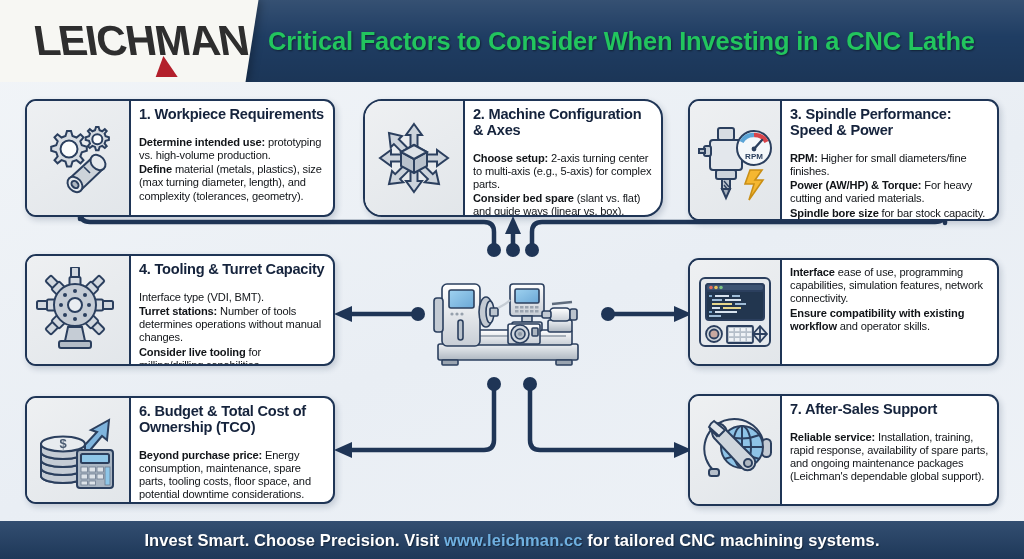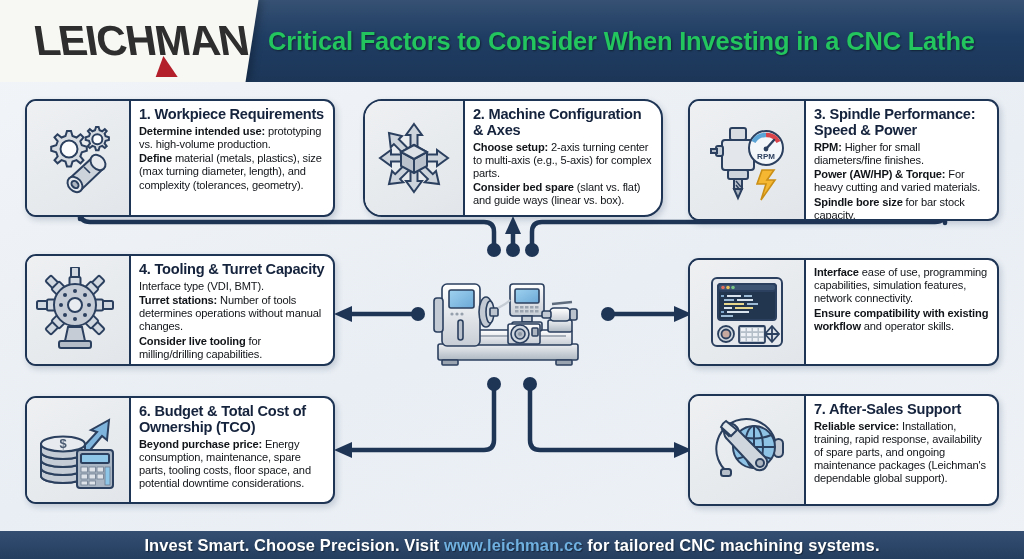--- a/index.html
+++ b/index.html
@@ -75,21 +75,21 @@
     font-weight: bold;
     letter-spacing: -0.2px;
     text-shadow: 1px 1px 2px rgba(0,0,0,0.45);
     white-space: nowrap;
   }
 
   
   #footer {
     position: absolute;
     left: 0; bottom: 0;
-    width: 1024px; height: 28px;
+    width: 1024px; height: 38px;
     background: #1f3d63;
     display: flex; align-items: center; justify-content: center;
     overflow: hidden;
   }
   #footer-sheen {
     position: absolute; left: 0; top: 0; width: 1024px; height: 44px;
     background: linear-gradient(180deg, rgba(255,255,255,0.09) 0%, rgba(0,0,0,0.14) 100%);
     pointer-events: none;
   }
   #footer-text {
@@ -118,20 +118,21 @@
     background: linear-gradient(150deg, #eef0f2 0%, #e2e6ea 100%);
     border-right: 2px solid #1f3556;
     display: flex; align-items: center; justify-content: center;
   }
   .card-body {
     flex: 1 1 auto;
     padding: 6px 7px 5px 8px;
     display: flex; flex-direction: column;
     justify-content: flex-start;
     overflow: hidden;
+    gap: 11px;
   }
   .card-title {
     color: #15233c;
     font-weight: bold;
     font-size: 14.6px;
     line-height: 1.08;
     letter-spacing: -0.25px;
     margin-bottom: 2px;
   }
   .card-lines { display: block; }
@@ -148,21 +149,21 @@
   #card-1 { left: 25px;  top: 99px;  width: 310px; height: 118px; }
   #card-2 { left: 363px; top: 99px;  width: 300px; height: 118px; border-radius: 19px; }
   #card-3 { left: 688px; top: 99px;  width: 311px; height: 122px; }
   #card-4 { left: 25px;  top: 254px; width: 310px; height: 112px; }
   #card-5 { left: 688px; top: 258px; width: 311px; height: 108px; }
   #card-6 { left: 25px;  top: 396px; width: 310px; height: 108px; }
   #card-7 { left: 688px; top: 394px; width: 311px; height: 112px; }
 
   #card-1 .card-icon, #card-4 .card-icon, #card-6 .card-icon { width: 104px; }
   #card-2 .card-icon { width: 100px; }
-  #card-3 .card-icon, #card-5 .card-icon, #card-7 .card-icon { width: 116px; }
+  #card-3 .card-icon, #card-5 .card-icon, #card-7 .card-icon { width: 92px; }
 
   
   #center-machine {
     position: absolute;
     left: 424px; top: 264px;
     width: 180px; height: 106px;
   }
   #connectors {
     position: absolute;
     left: 0; top: 0; width: 1024px; height: 559px;

